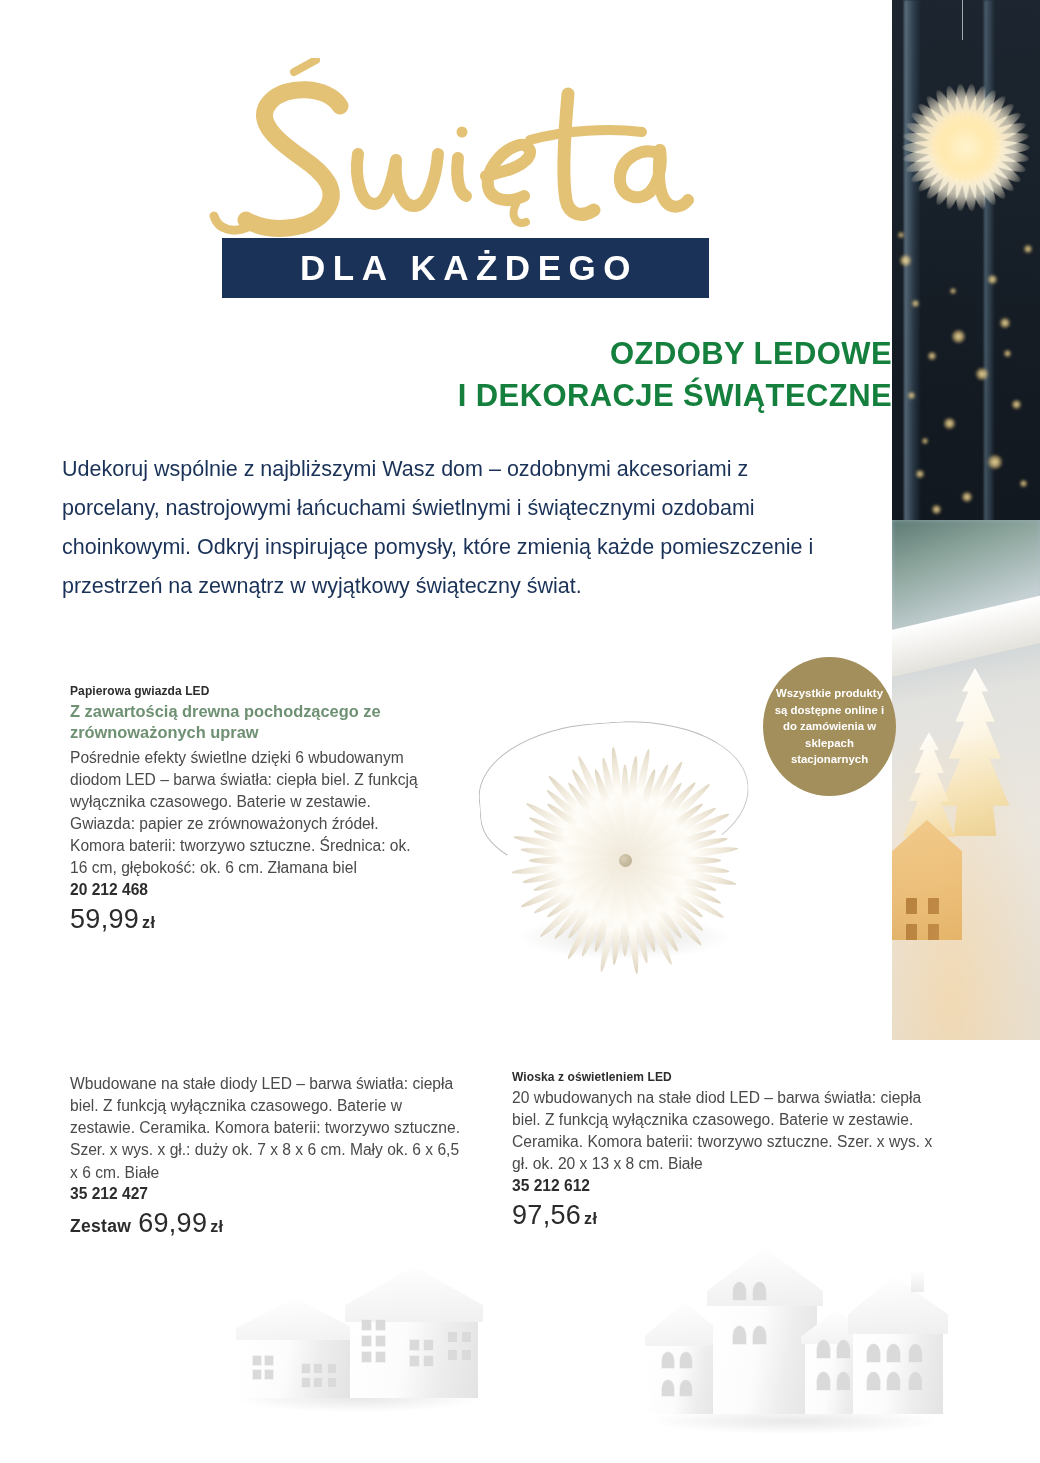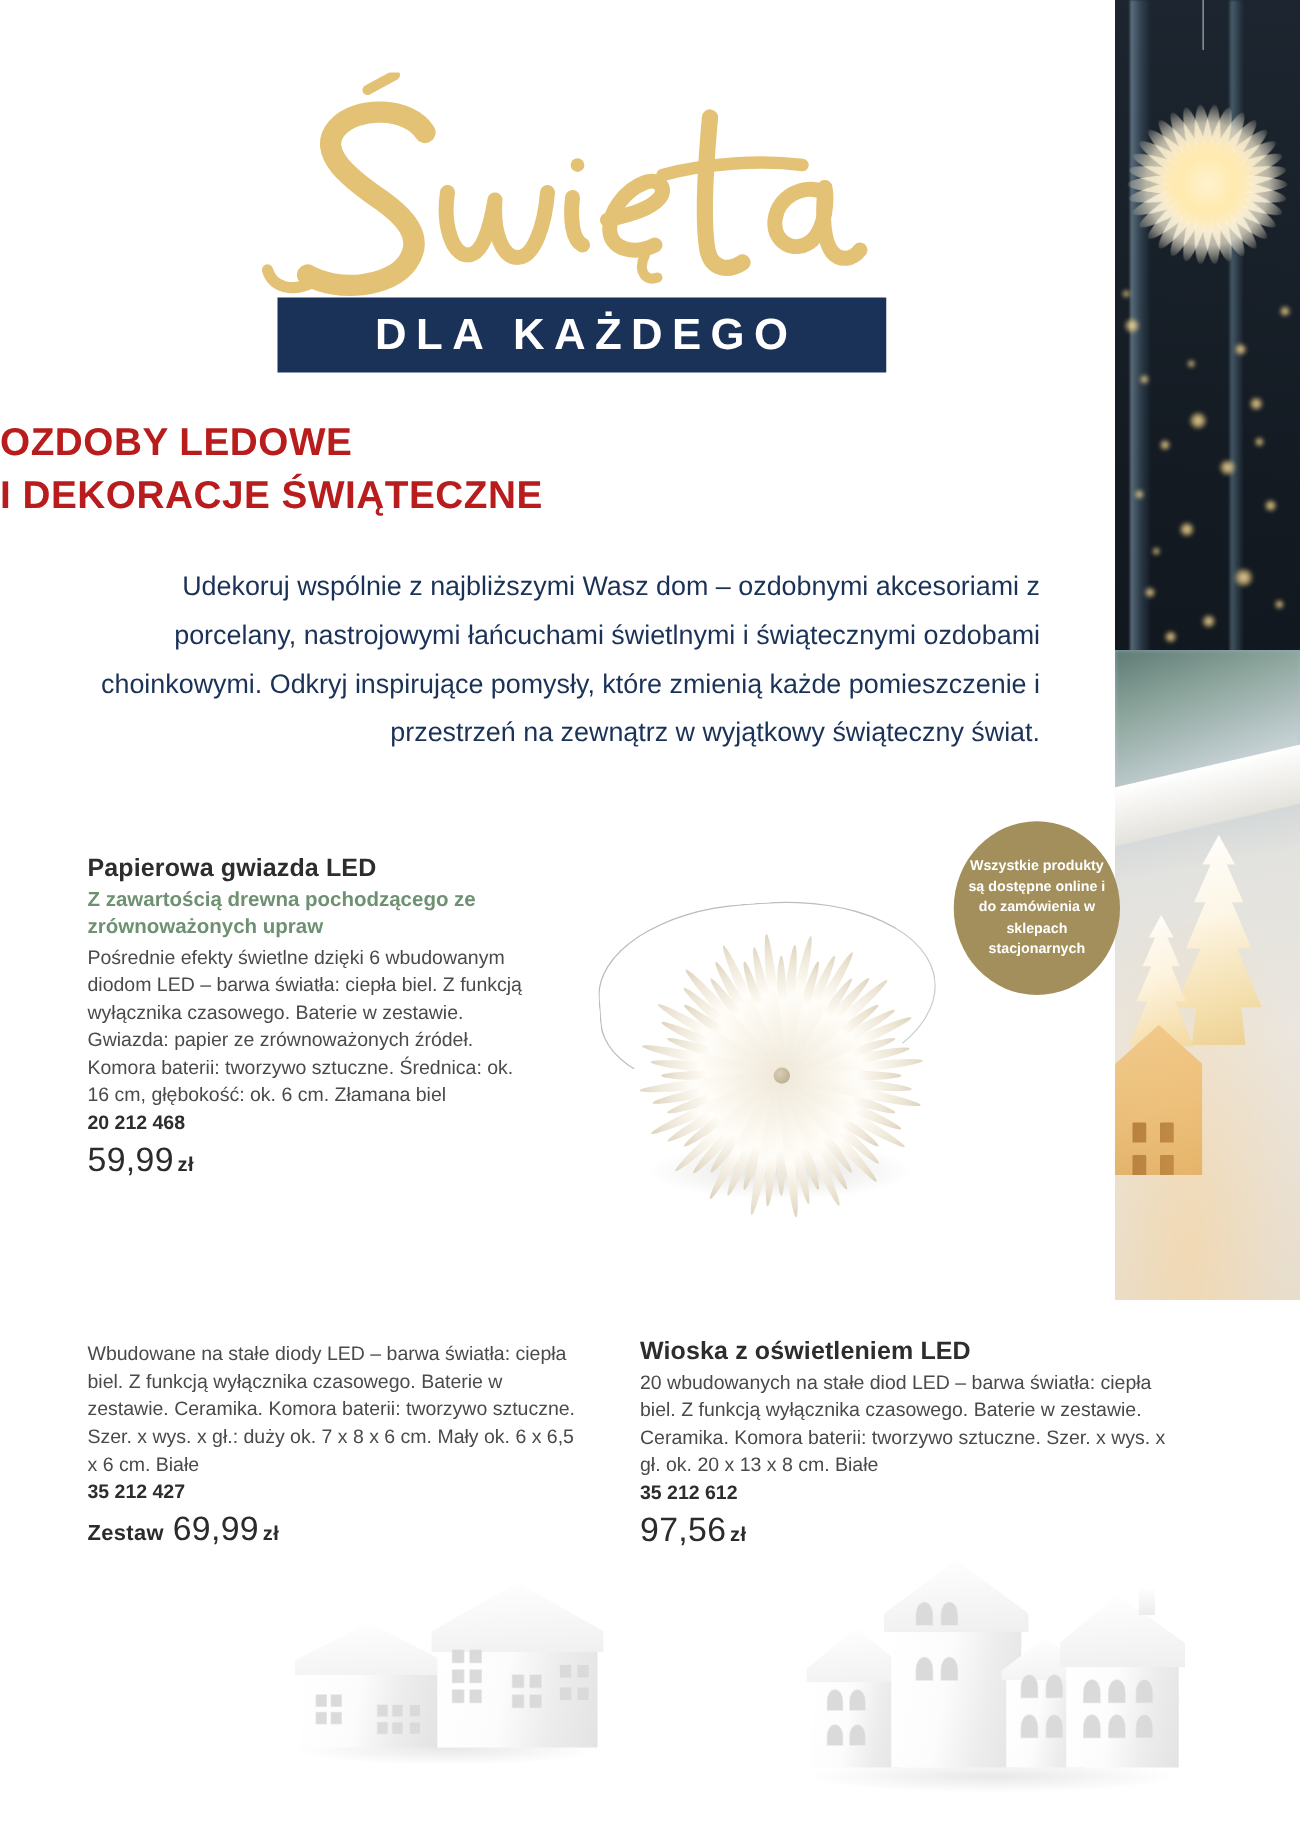--- a/index.html
+++ b/index.html
@@ -117,30 +117,30 @@
     font-size: 35px;
     font-weight: bold;
     letter-spacing: 7.5px;
     padding-left: 7px;
     white-space: nowrap;
   }
 
   
   .headline {
     position: absolute; left: 0; top: 333px; width: 892px;
-    text-align: left;
-    color: #b91c1c;
+    text-align: right;
+    color: #15803d;
     font-size: 31px;
     font-weight: bold;
     letter-spacing: .4px;
     line-height: 1.37;
   }
   .intro {
     position: absolute; left: 62px; top: 450px; width: 770px;
-    text-align: right;
+    text-align: left;
     color: #1b3258;
     font-size: 21.5px;
     line-height: 1.82;
   }
 
   
   .badge {
     position: absolute; left: 763px; top: 657px;
     width: 133px; height: 139px;
     background: #a38f5b;
@@ -152,21 +152,21 @@
     color: #ffffff;
     font-size: 11.4px;
     font-weight: bold;
     line-height: 1.45;
     text-align: center;
     padding: 0 6px;
   }
 
   
   .prod-title {
-    font-size: 20px; font-weight: bold; color: #2d2d2d;
+    font-size: 12px; font-weight: bold; color: #2d2d2d;
     letter-spacing: .1px;
   }
   .prod-eco {
     font-size: 16.4px; font-weight: bold; color: #6f9173;
     line-height: 1.3; margin-top: 3px;
   }
   .prod-desc {
     font-size: 15.6px; color: #4a4a4a; line-height: 1.42; margin-top: 3px;
   }
   .prod-sku {

